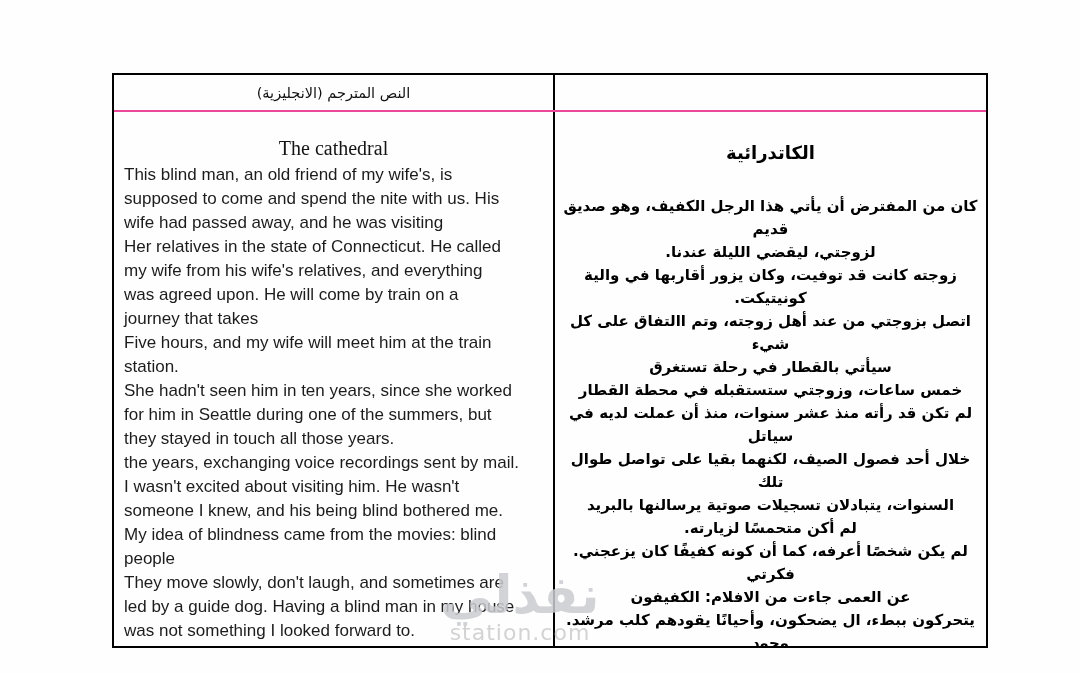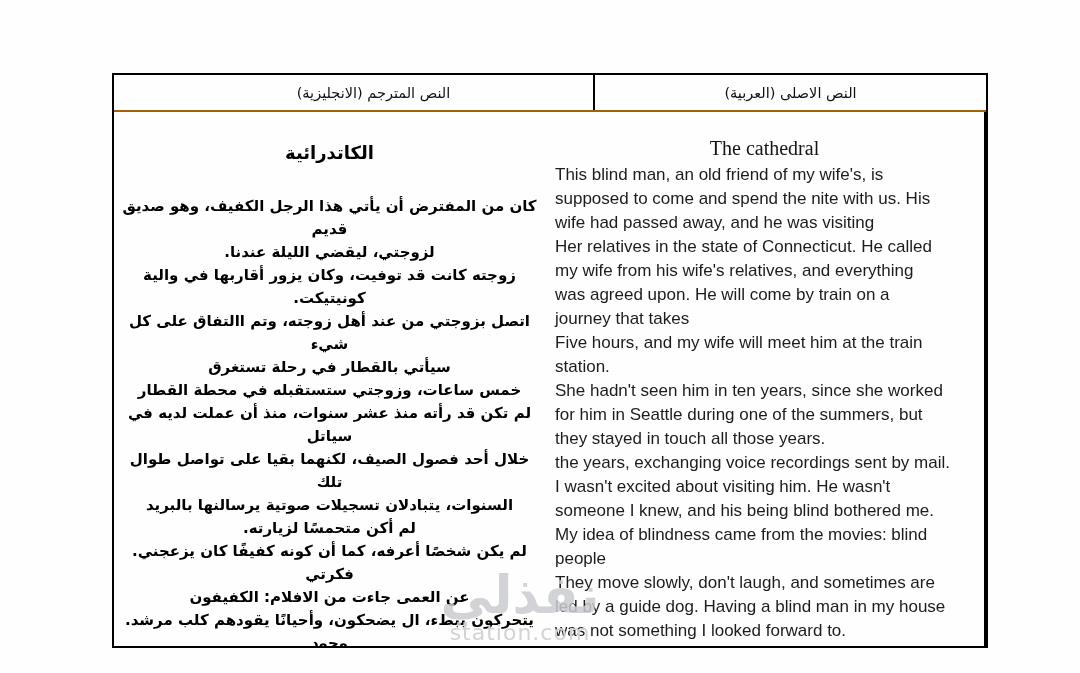--- a/index.html
+++ b/index.html
@@ -16,22 +16,21 @@
     position: absolute;
     left: 112px; top: 73px;
     width: 872px; height: 571px;
     border: 2px solid #000;
     display: flex; flex-direction: column;
     background: transparent;
   }
   .header-row {
     display: flex;
     height: 35px; flex-shrink: 0;
-    border-bottom: 2px solid #a16207;
-    padding-left: 40px;
+    border-bottom: 2px solid #ec4899;
   }
   .cell { box-sizing: border-box; }
   .header-cell {
     display: flex; align-items: center; justify-content: center;
     font-family: "DejaVu Sans", sans-serif;
     font-size: 14.5px; color: #111;
   }
   .english-col { width: 441px; border-right: 2px solid #000; }
   .arabic-col  { flex: 1; }
 
@@ -99,42 +98,23 @@
 </style>
 </head>
 <body>
 
 <div class="page">
 
   <div class="ttable">
 
     <div class="header-row">
       <div class="cell header-cell english-col" dir="rtl">النص المترجم (الانجليزية)</div>
-      <div class="cell header-cell arabic-col" dir="rtl">النص الاصلى (العربية)</div>
     </div>
 
     <div class="body-row">
-
-      <div class="cell arabic-col arabic-cell" dir="rtl">
-        <div class="ar-title">الكاتدرائية</div>
-        <div class="ar-body">كان من المفترض أن يأتي هذا الرجل الكفيف، وهو صديق قديم
-لزوجتي، ليقضي الليلة عندنا.
-زوجته كانت قد توفيت، وكان يزور أقاربها في والية كونيتيكت.
-اتصل بزوجتي من عند أهل زوجته، وتم االتفاق على كل شيء
-سيأتي بالقطار في رحلة تستغرق
-خمس ساعات، وزوجتي ستستقبله في محطة القطار
-لم تكن قد رأته منذ عشر سنوات، منذ أن عملت لديه في سياتل
-خلال أحد فصول الصيف، لكنهما بقيا على تواصل طوال تلك
-السنوات، يتبادلان تسجيلات صوتية يرسالنها بالبريد
-لم أكن متحمسًا لزيارته.
-لم يكن شخصًا أعرفه، كما أن كونه كفيفًا كان يزعجني. فكرتي
-عن العمى جاءت من الافلام: الكفيفون
-يتحركون ببطء، ال يضحكون، وأحيانًا يقودهم كلب مرشد. وجود
-رجل كفيف في بيتي لم يكن أمرًا أتطلع إليه.</div>
-      </div>
 
       <div class="cell english-col english-cell">
         <div class="en-title">The cathedral</div>
         <div class="en-body">This blind man, an old friend of my wife's, is
 supposed to come and spend the nite with us. His
 wife had passed away, and he was visiting
 Her relatives in the state of Connecticut. He called
 my wife from his wife's relatives, and everything
 was agreed upon. He will come by train on a
 journey that takes
@@ -146,20 +126,38 @@
 the years, exchanging voice recordings sent by mail.
 I wasn't excited about visiting him. He wasn't
 someone I knew, and his being blind bothered me.
 My idea of blindness came from the movies: blind
 people
 They move slowly, don't laugh, and sometimes are
 led by a guide dog. Having a blind man in my house
 was not something I looked forward to.</div>
       </div>
 
+      <div class="cell arabic-col arabic-cell" dir="rtl">
+        <div class="ar-title">الكاتدرائية</div>
+        <div class="ar-body">كان من المفترض أن يأتي هذا الرجل الكفيف، وهو صديق قديم
+لزوجتي، ليقضي الليلة عندنا.
+زوجته كانت قد توفيت، وكان يزور أقاربها في والية كونيتيكت.
+اتصل بزوجتي من عند أهل زوجته، وتم االتفاق على كل شيء
+سيأتي بالقطار في رحلة تستغرق
+خمس ساعات، وزوجتي ستستقبله في محطة القطار
+لم تكن قد رأته منذ عشر سنوات، منذ أن عملت لديه في سياتل
+خلال أحد فصول الصيف، لكنهما بقيا على تواصل طوال تلك
+السنوات، يتبادلان تسجيلات صوتية يرسالنها بالبريد
+لم أكن متحمسًا لزيارته.
+لم يكن شخصًا أعرفه، كما أن كونه كفيفًا كان يزعجني. فكرتي
+عن العمى جاءت من الافلام: الكفيفون
+يتحركون ببطء، ال يضحكون، وأحيانًا يقودهم كلب مرشد. وجود
+رجل كفيف في بيتي لم يكن أمرًا أتطلع إليه.</div>
+      </div>
+
     </div>
   </div>
 
   <div class="watermark">
     <div class="wm-logo" dir="rtl">نفذلي</div>
     <div class="wm-site">station.com</div>
   </div>
 
 </div>
 

